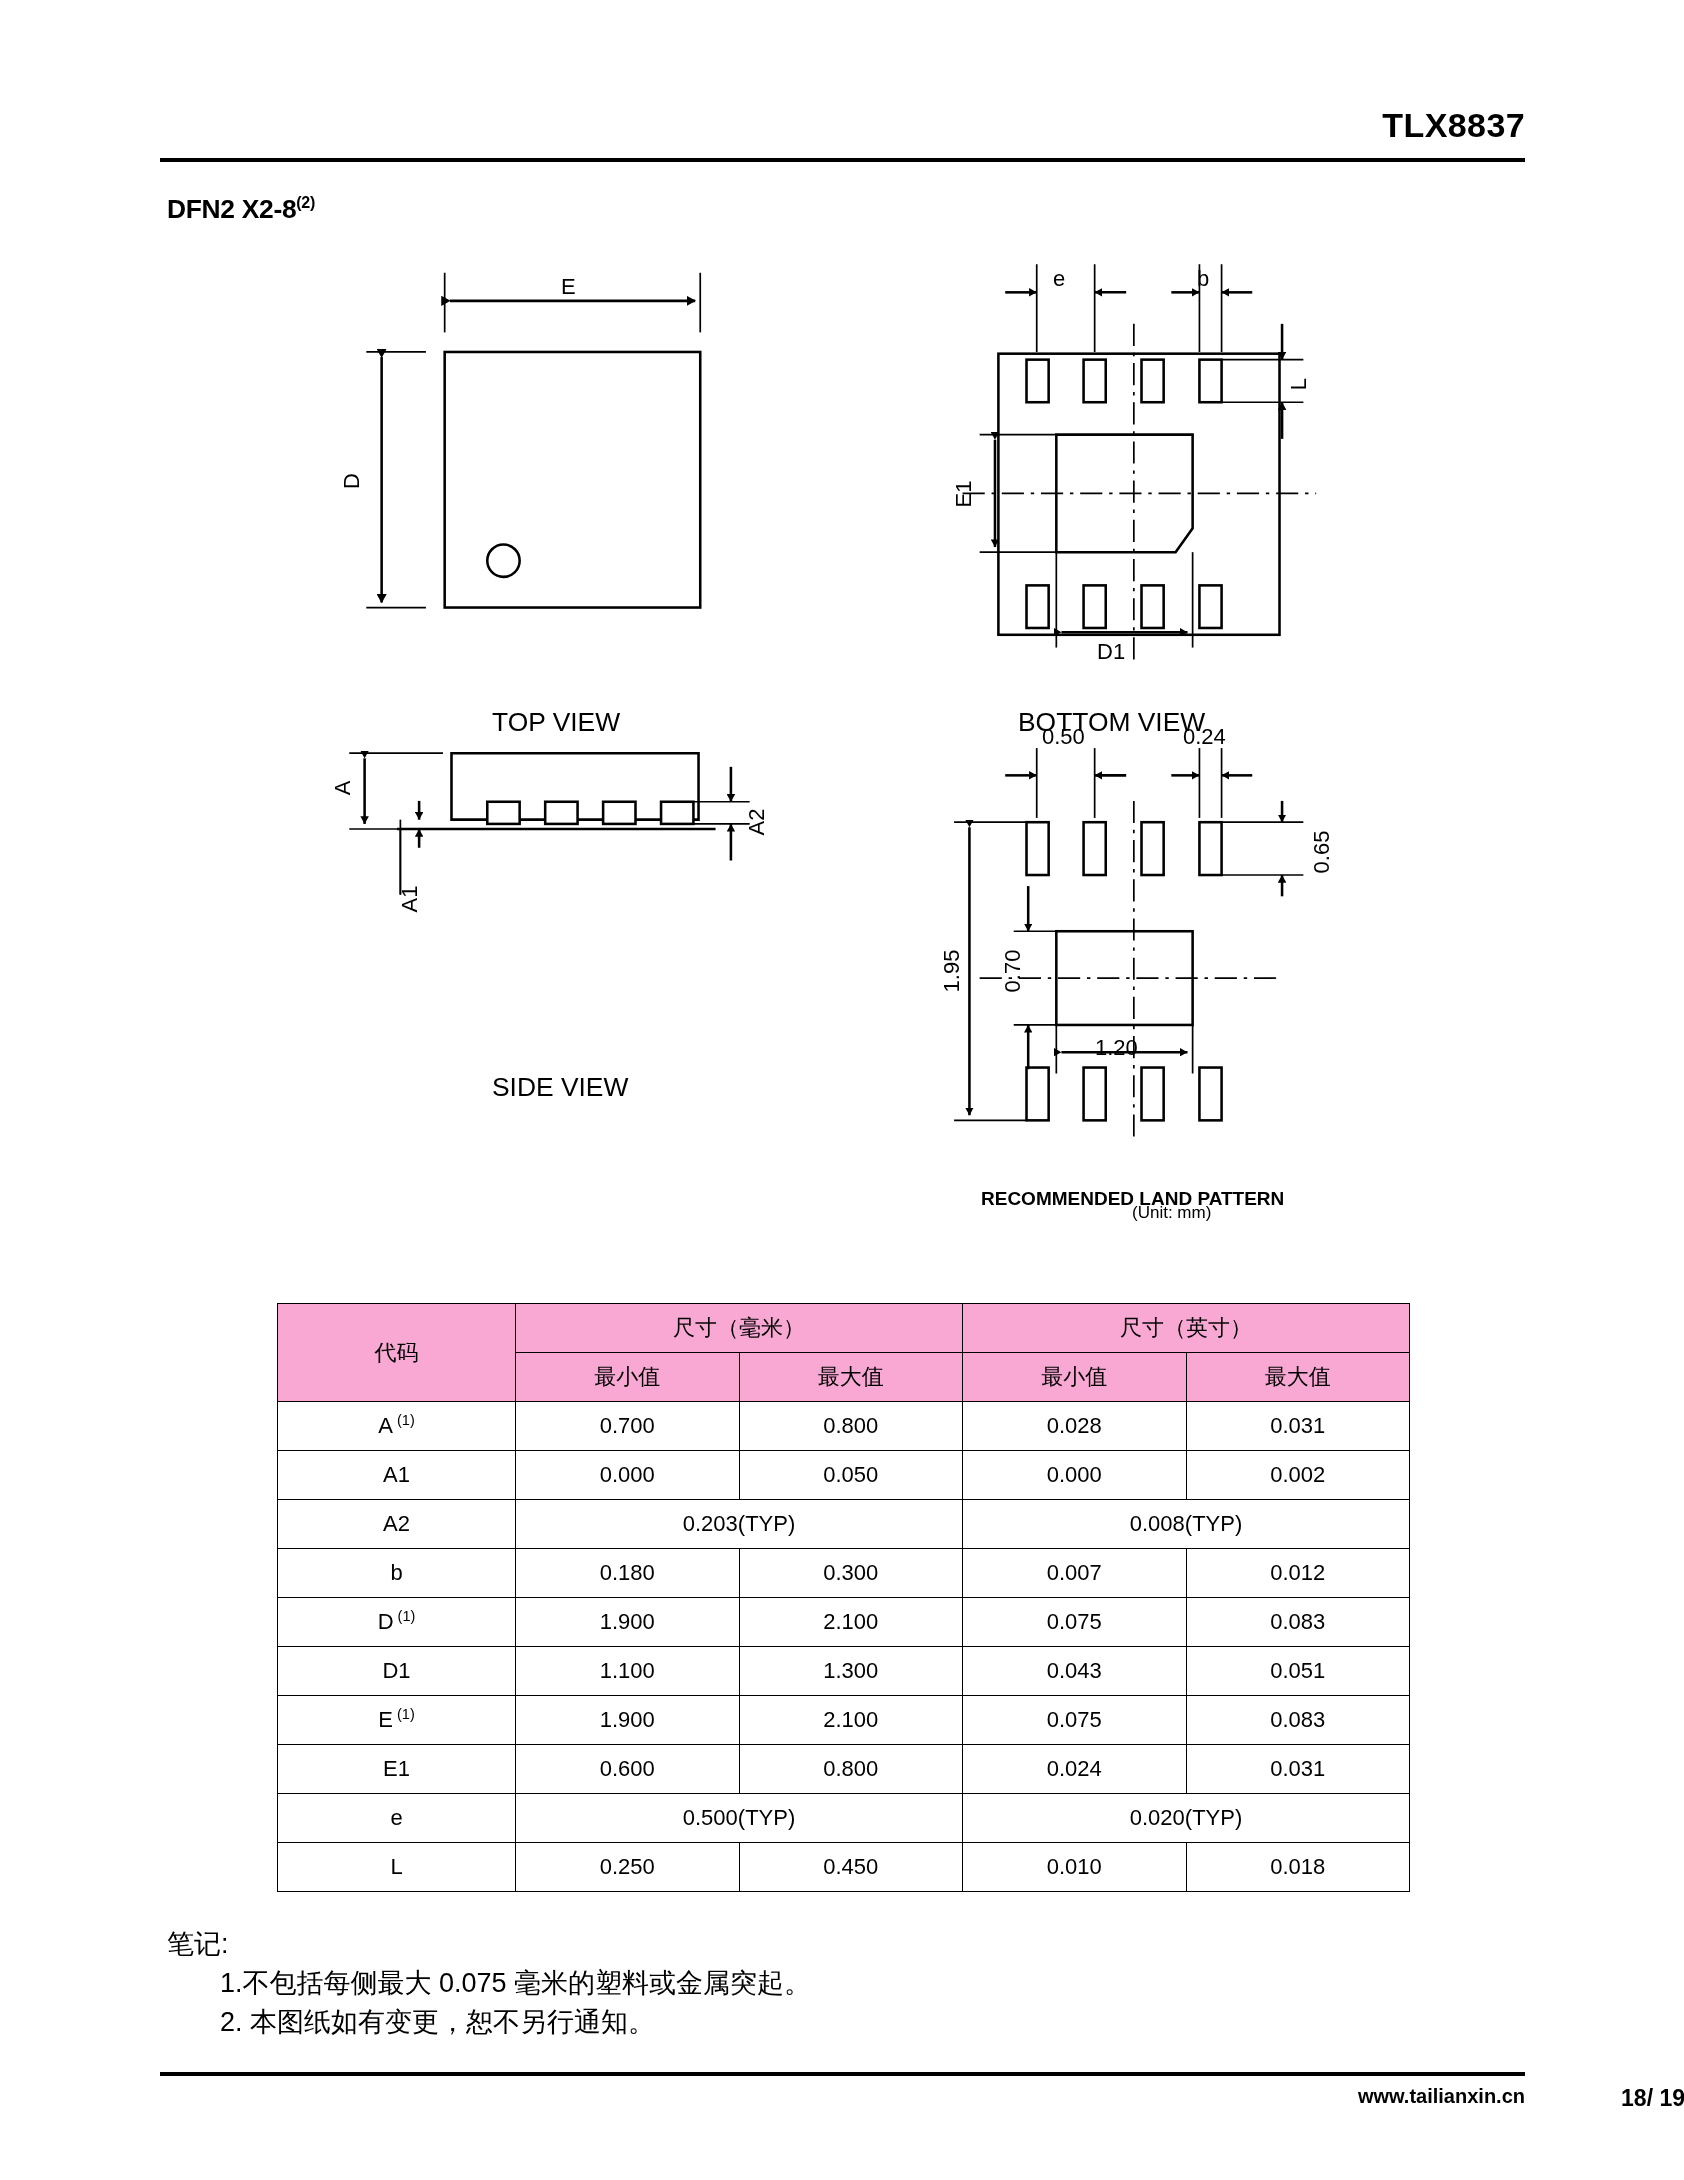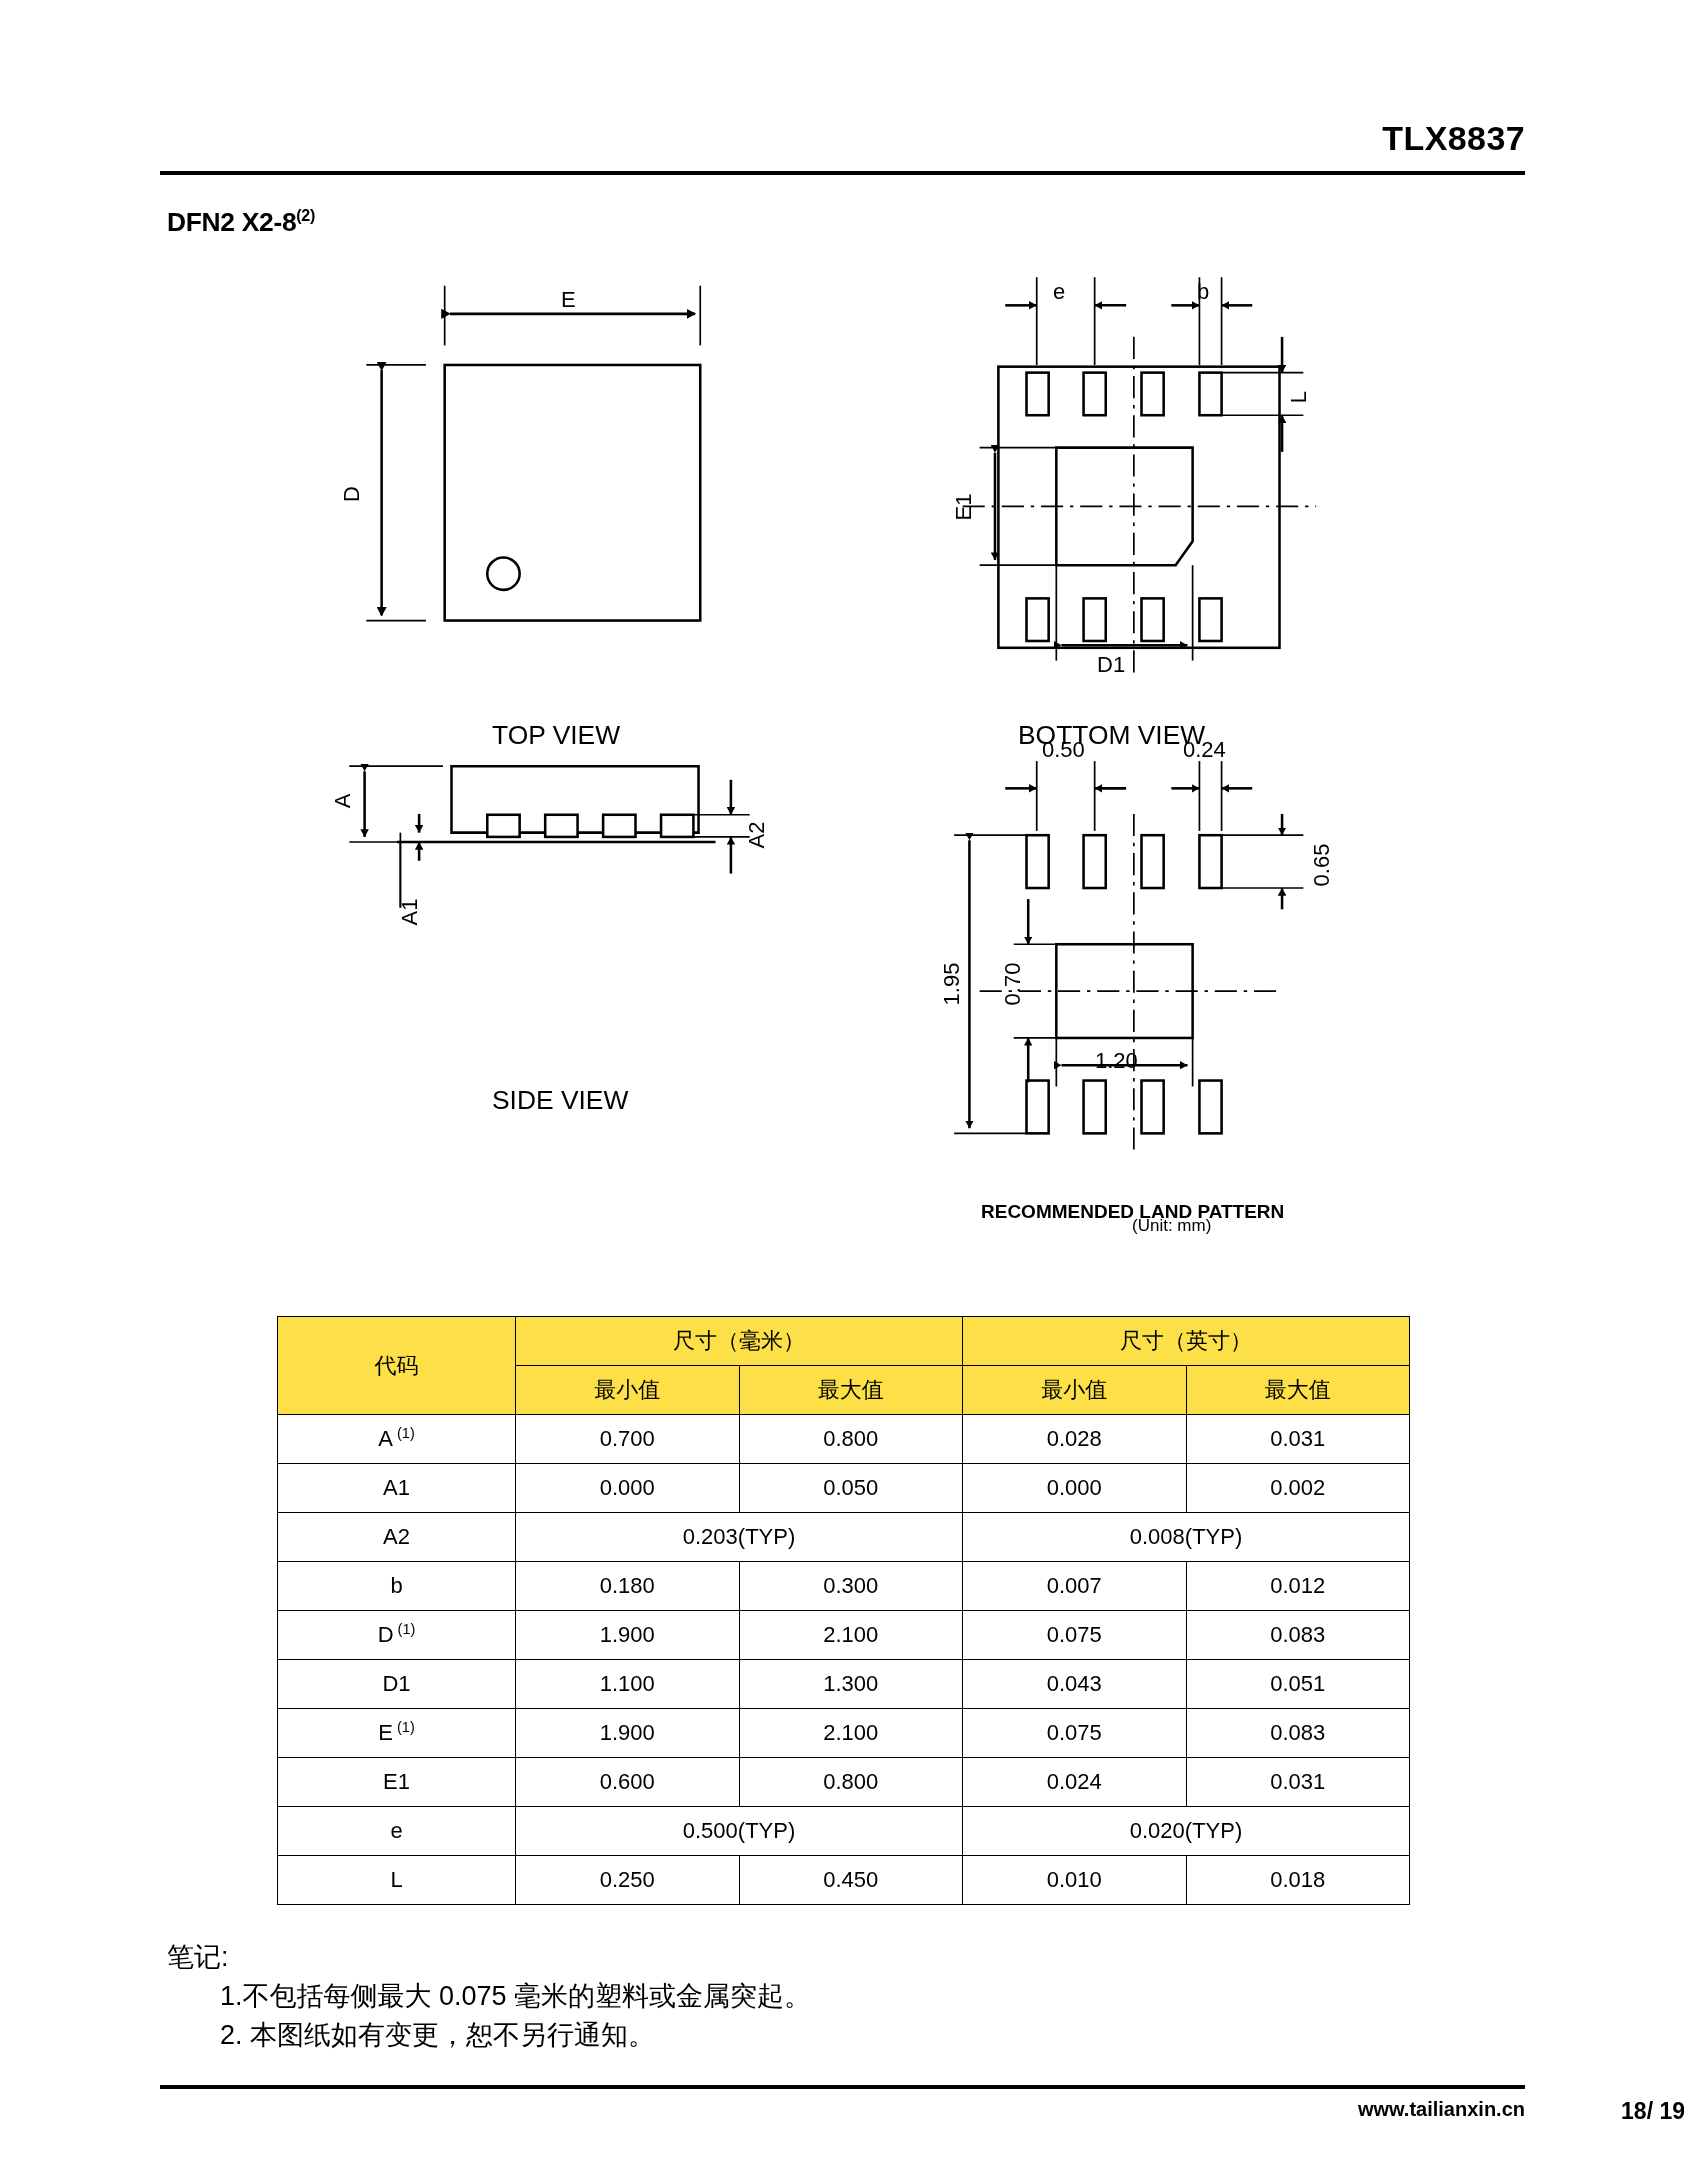--- a/index.html
+++ b/index.html
@@ -10,21 +10,21 @@
   body {
     width: 1685px;
     height: 2181px;
     font-family: "Liberation Sans", sans-serif;
     color: #000;
     position: relative;
     overflow: hidden;
   }
   .page {
     position: absolute;
-    left: 0; top: 13px;
+    left: 0; top: 0;
     width: 1685px;
     height: 2110px;
     text-decoration: underline;
   }
 
   
   .doc-title {
     position: absolute;
     right: 160px;
     top: 106px;
@@ -104,21 +104,21 @@
   }
   .dim-table th, .dim-table td {
     border: 1.7px solid #000;
     text-align: center;
     vertical-align: middle;
     padding: 0;
     height: 48px;
     font-weight: normal;
   }
   .dim-table thead th {
-    background: #fde047;
+    background: #f9a8d4;
   }
   .dim-table td.code {
     width: 237px;
   }
   .dim-table td sup {
     font-size: 14.5px;
     vertical-align: super;
   }
 
   

